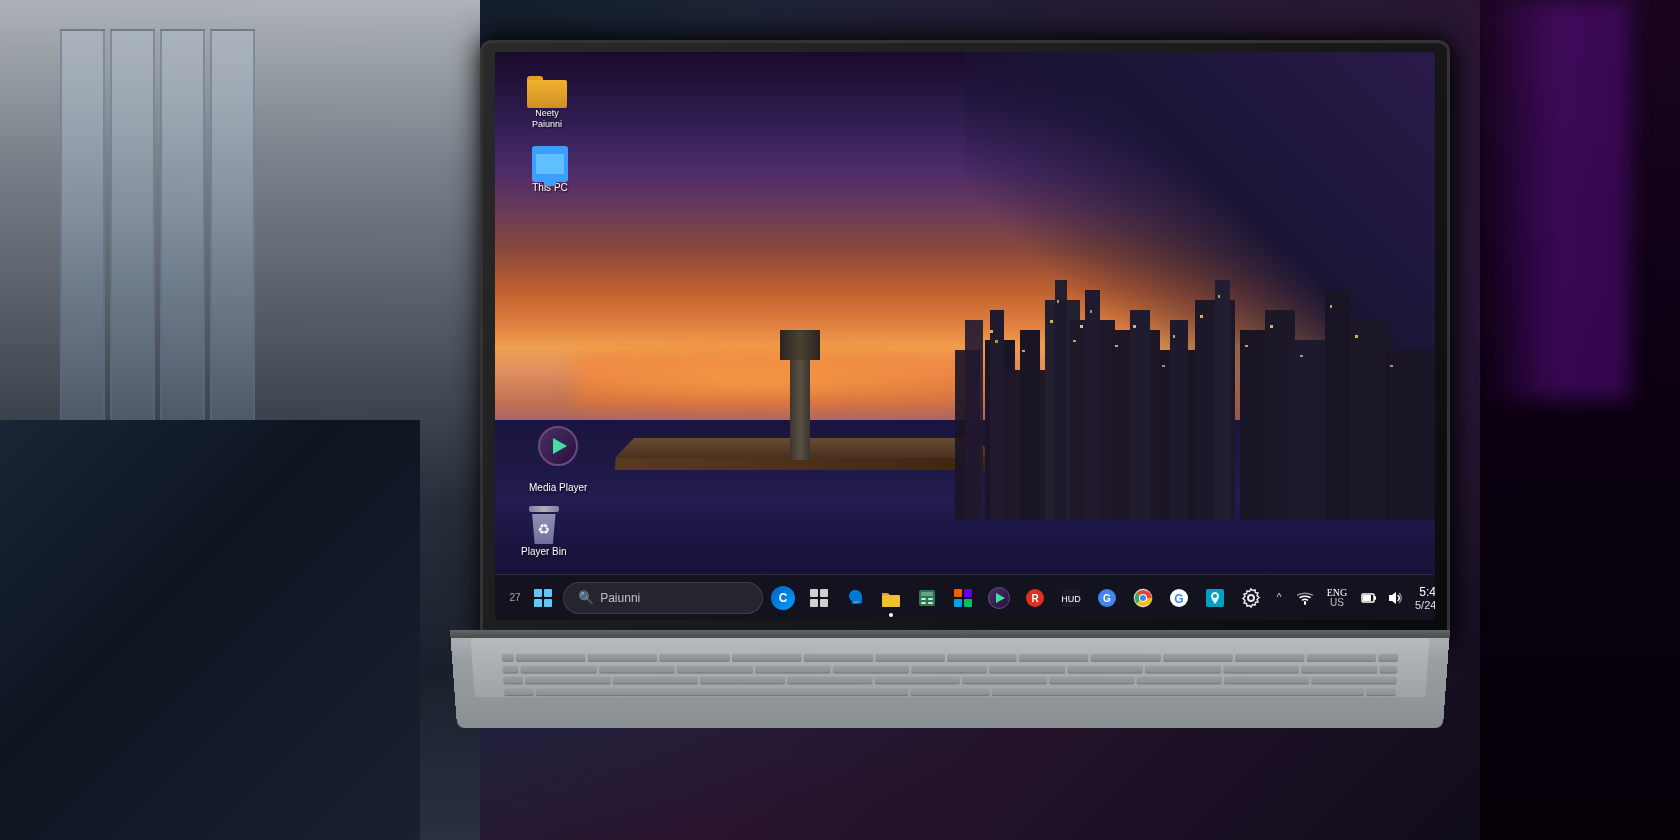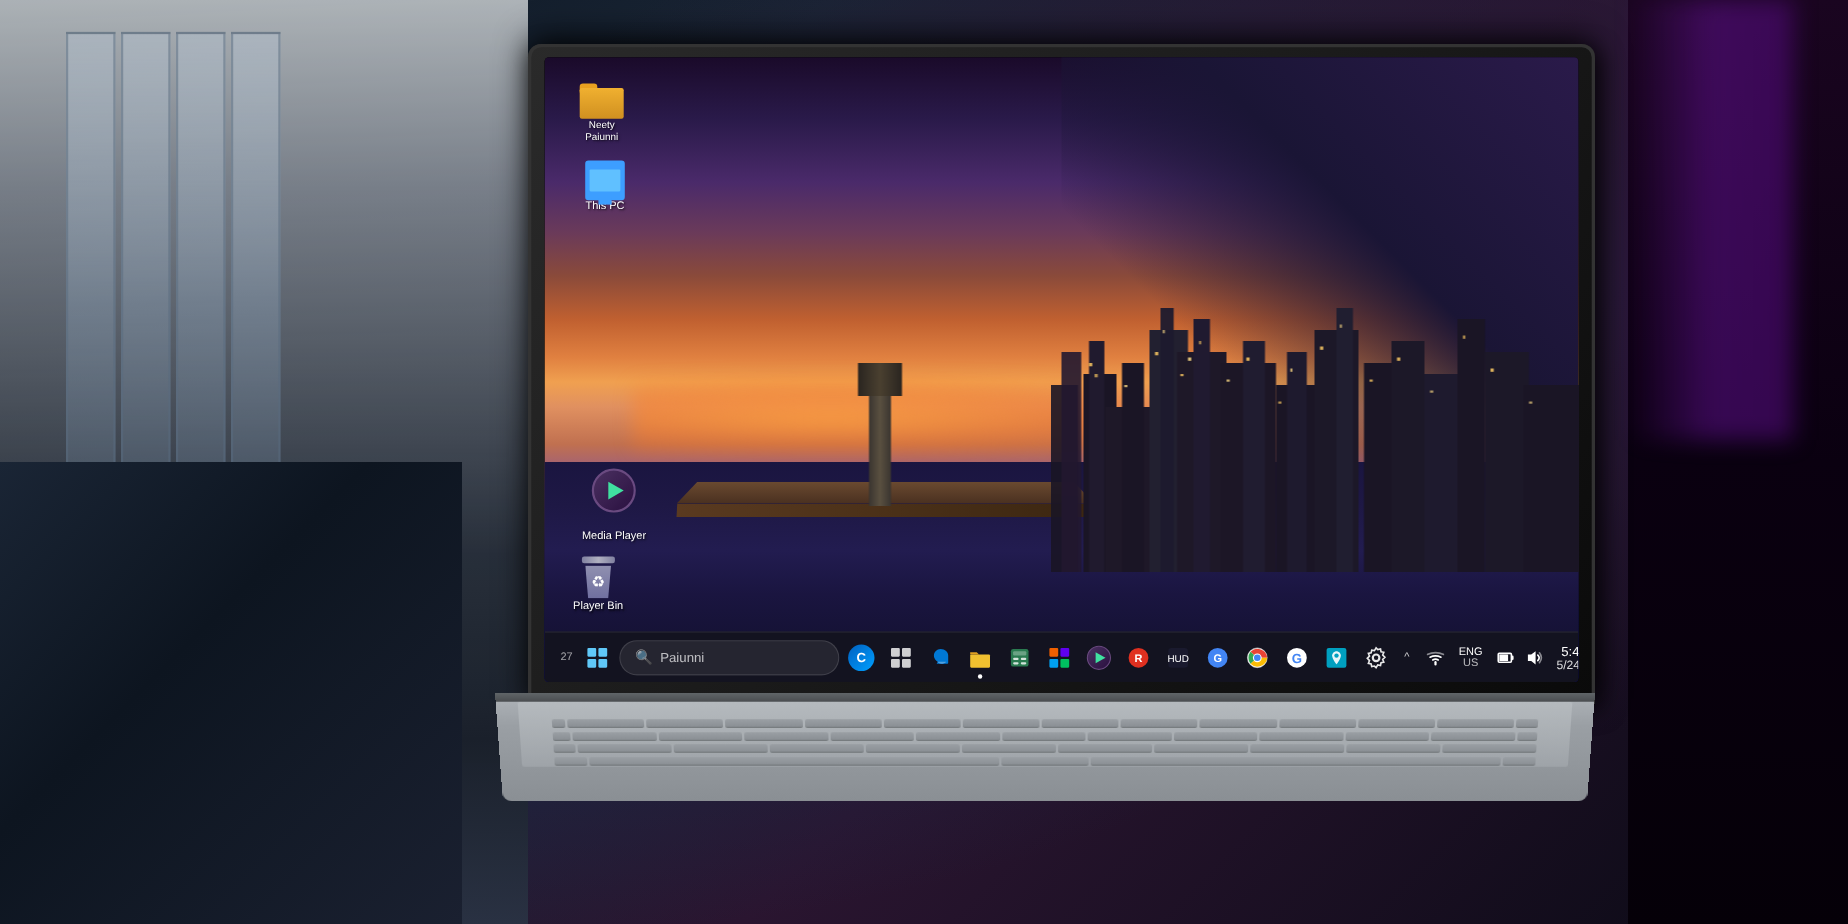--- a/index.html
+++ b/index.html
@@ -867,21 +867,21 @@
             <div class="tray-icon">
               <svg width="16" height="16" viewBox="0 0 16 16">
                 <path d="M8 12 L8 14" stroke="white" stroke-width="2" stroke-linecap="round"></path>
                 <path d="M5.5 10 Q8 8.5 10.5 10" fill="none" stroke="white" stroke-width="1.5" stroke-linecap="round"></path>
                 <path d="M3 7.5 Q8 5 13 7.5" fill="none" stroke="white" stroke-width="1.5" stroke-linecap="round"></path>
                 <path d="M0.5 5 Q8 1.5 15.5 5" fill="none" stroke="rgba(255,255,255,0.5)" stroke-width="1.5" stroke-linecap="round"></path>
               </svg>
             </div>
 
             <div class="tray-icon" style="flex-direction:column;height:36px;width:36px;line-height:1;">
-              <span style="font-size:10px;color:white;">ENG</span>
+              <span style="font-size:10px;color:white;font-family:Liberation Serif, serif;">ENG</span>
               <span style="font-size:10px;color:rgba(255,255,255,0.7);">US</span>
             </div>
 
             <div class="tray-icon">
               <svg width="16" height="16" viewBox="0 0 16 16">
                 <rect x="1" y="4" width="12" height="8" rx="1" fill="none" stroke="white" stroke-width="1.5"></rect>
                 <rect x="2" y="5" width="8" height="6" rx="0.5" fill="white"></rect>
                 <rect x="13" y="6" width="2" height="4" rx="1" fill="white"></rect>
               </svg>
             </div>

